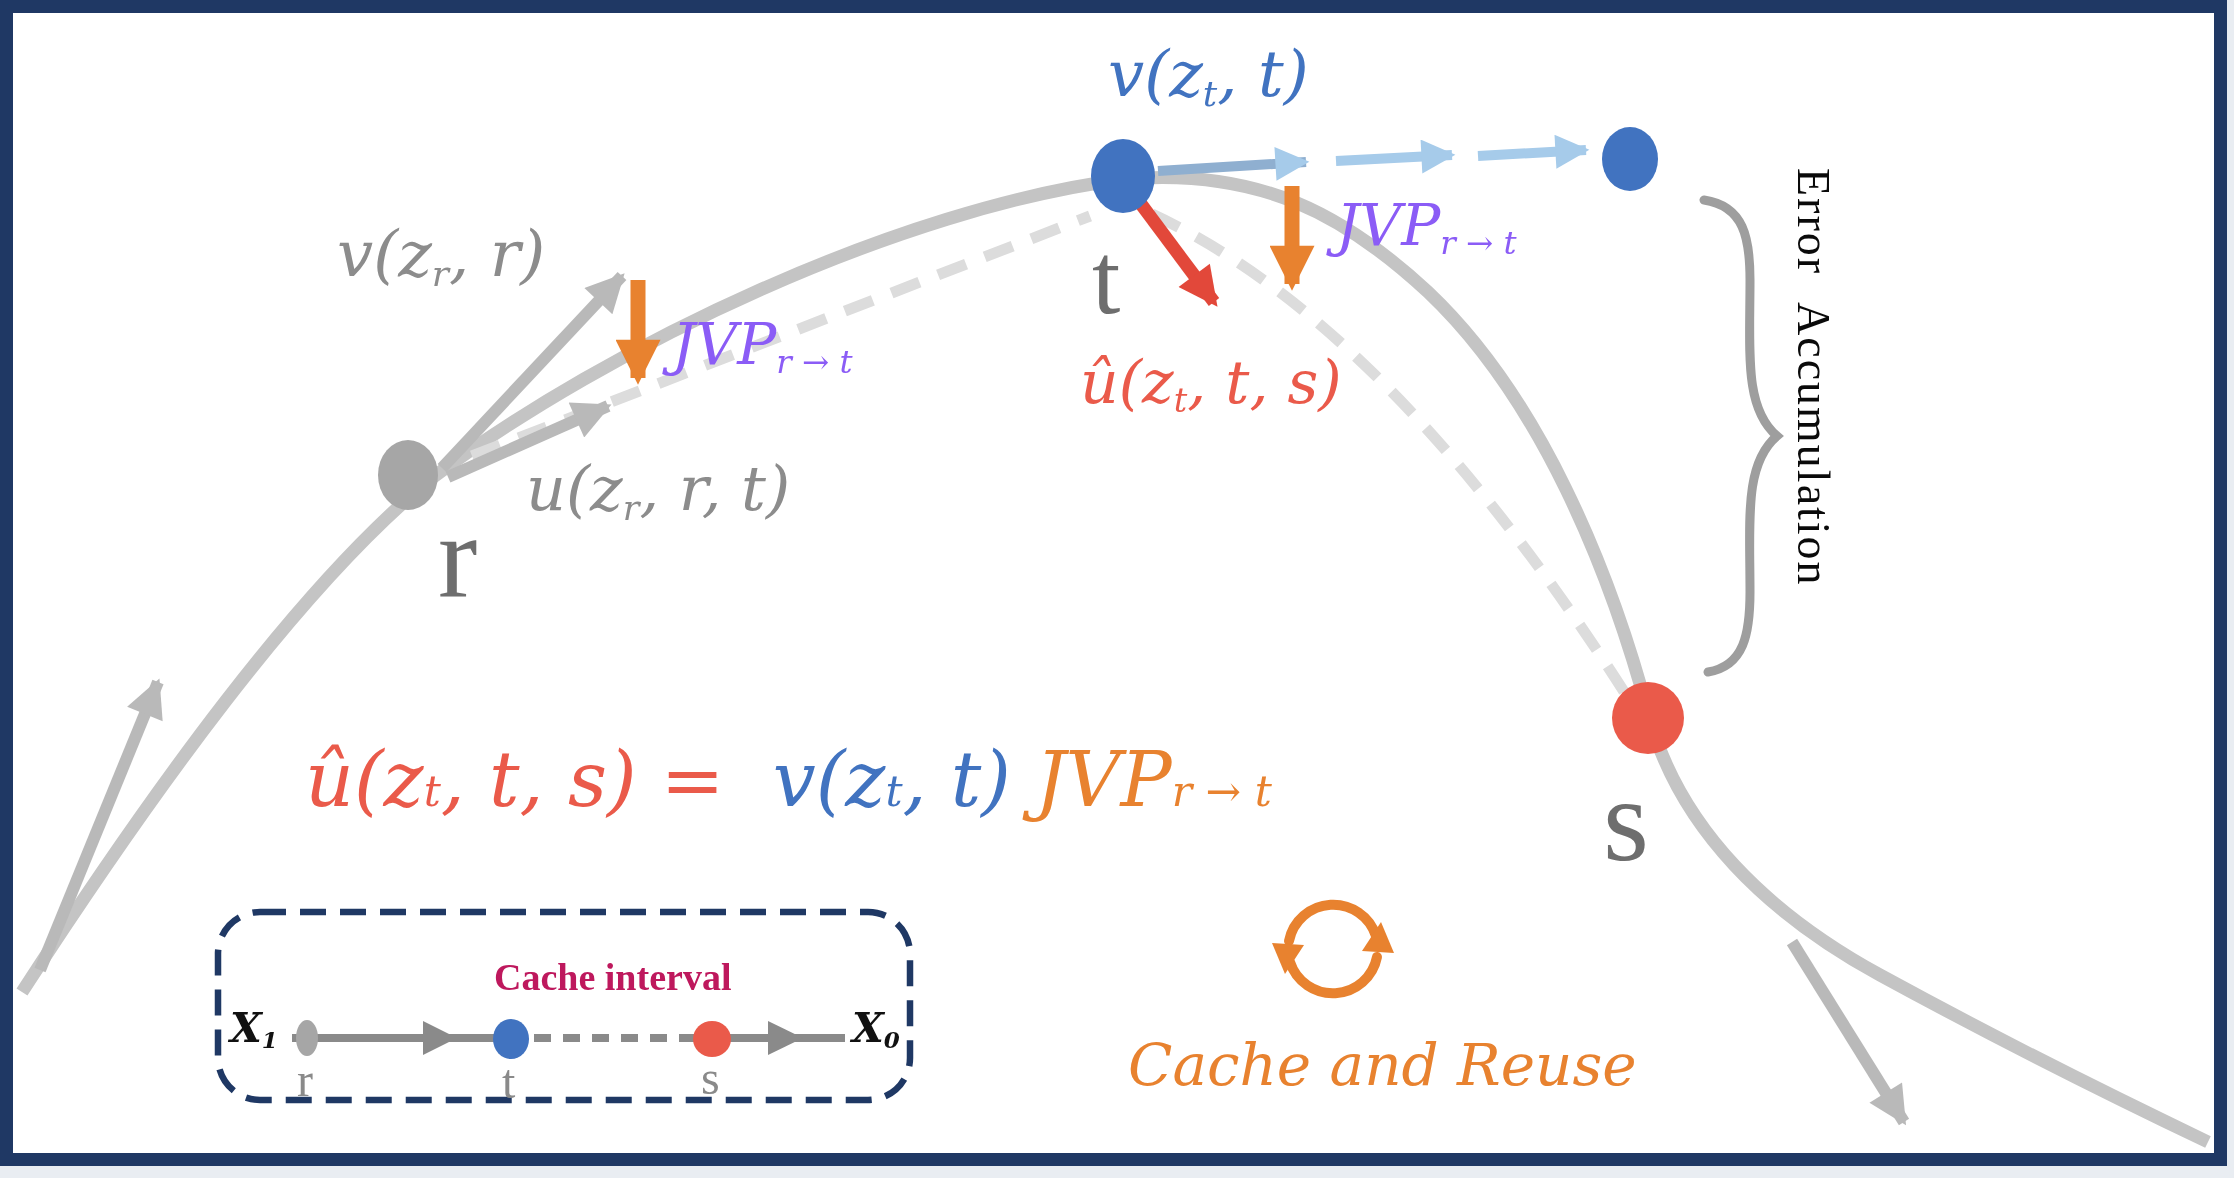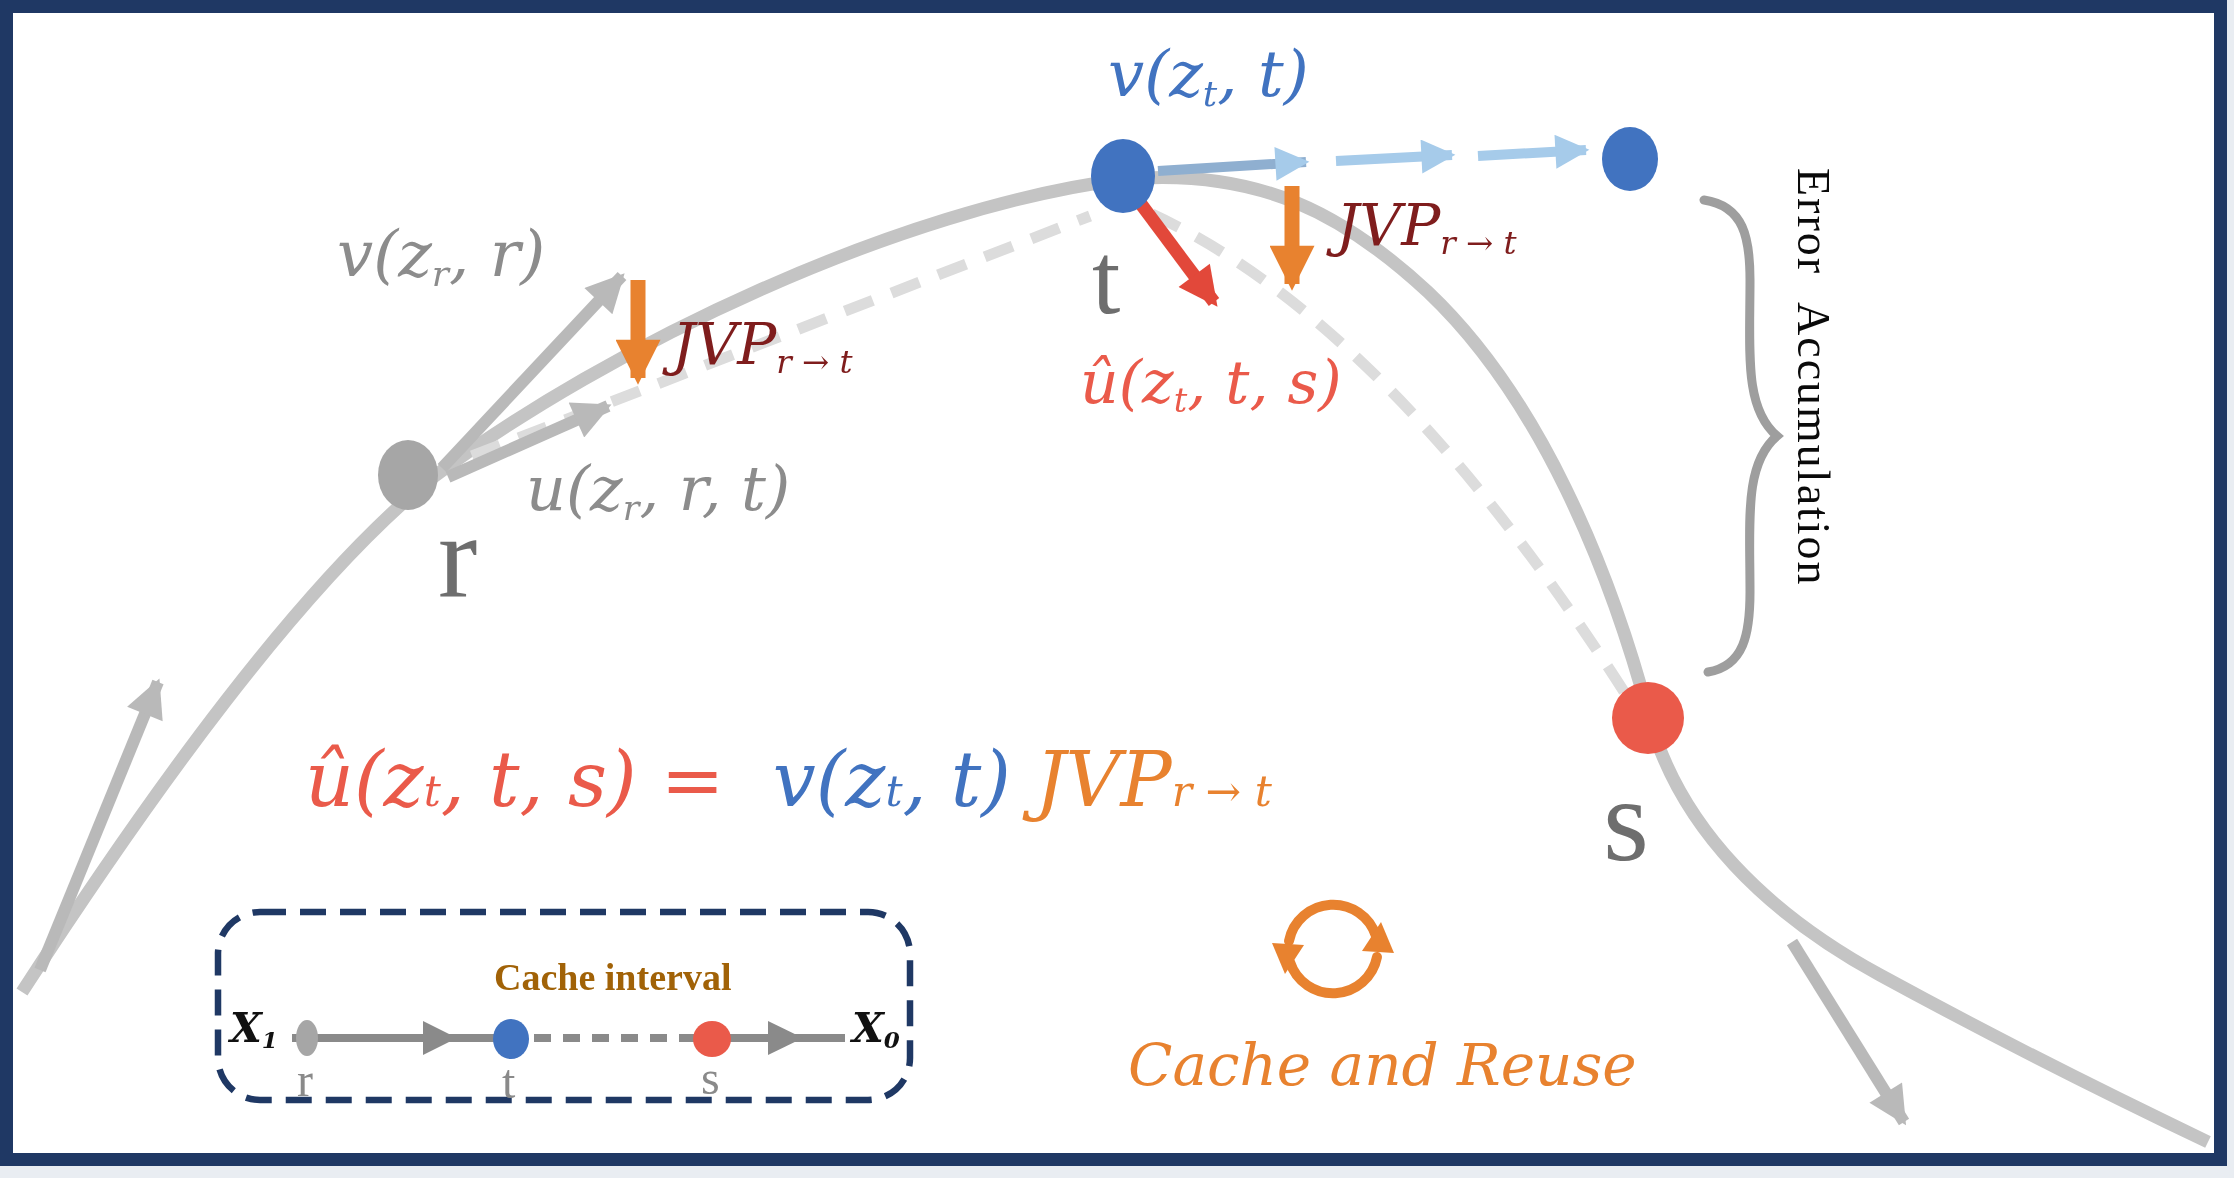--- a/index.html
+++ b/index.html
@@ -5,33 +5,33 @@
   html,body{margin:0;padding:0;background:#e9edf2;}
   #stage{position:relative;width:2234px;height:1178px;background:#e9edf2;overflow:hidden;
          font-family:"Liberation Serif",serif;}
   #frame{position:absolute;left:0;top:0;width:2227px;height:1166px;box-sizing:border-box;
          border:13px solid #1F3864;background:#ffffff;}
   #diagram-svg{position:absolute;left:0;top:0;}
   .lbl{position:absolute;white-space:pre;line-height:1;}
   .math{font-family:"DejaVu Serif","Liberation Serif",serif;font-style:italic;}
   .sub{font-size:0.56em;vertical-align:-0.28em;}
   .gray-lbl{color:#8C8C8C;}
-  .orange-lbl{color:#7f1d1d;}
+  .orange-lbl{color:#8b5cf6;}
   .blue-lbl{color:#4173C0;}
   .salmon-lbl{color:#EA5A4A;}
   .pt-lbl{color:#6E6E6E;font-family:"Liberation Serif",serif;font-style:normal;}
   .eq{display:flex;align-items:baseline;font-size:76px;}
   .eq span{white-space:pre;}
   .eq .red{color:#EA5A4A;}
   .eq .blue{color:#4173C0;}
   .eq .black{color:#1a1a1a;}
   .eq .orange{color:#E8822F;}
   #error-accumulation{writing-mode:vertical-rl;font-size:46px;color:#0a0a0a;
     font-family:"Liberation Serif",serif;word-spacing:16px;letter-spacing:2px;}
-  #cache-title{font-weight:bold;font-size:38px;color:#a16207;font-family:"Liberation Serif",serif;}
+  #cache-title{font-weight:bold;font-size:38px;color:#be185d;font-family:"Liberation Serif",serif;}
   .x-lbl{font-weight:bold;font-style:italic;font-size:41px;color:#111;
     font-family:"DejaVu Serif","Liberation Serif",serif;}
   .tick-lbl{font-size:48px;color:#8a8a8a;font-family:"Liberation Serif",serif;}
   #cache-reuse-label{font-size:58px;font-style:italic;color:#E8822F;
     font-family:"DejaVu Serif","Liberation Serif",serif;}
 </style>
 </head>
 <body>
 
 <div id="stage">

